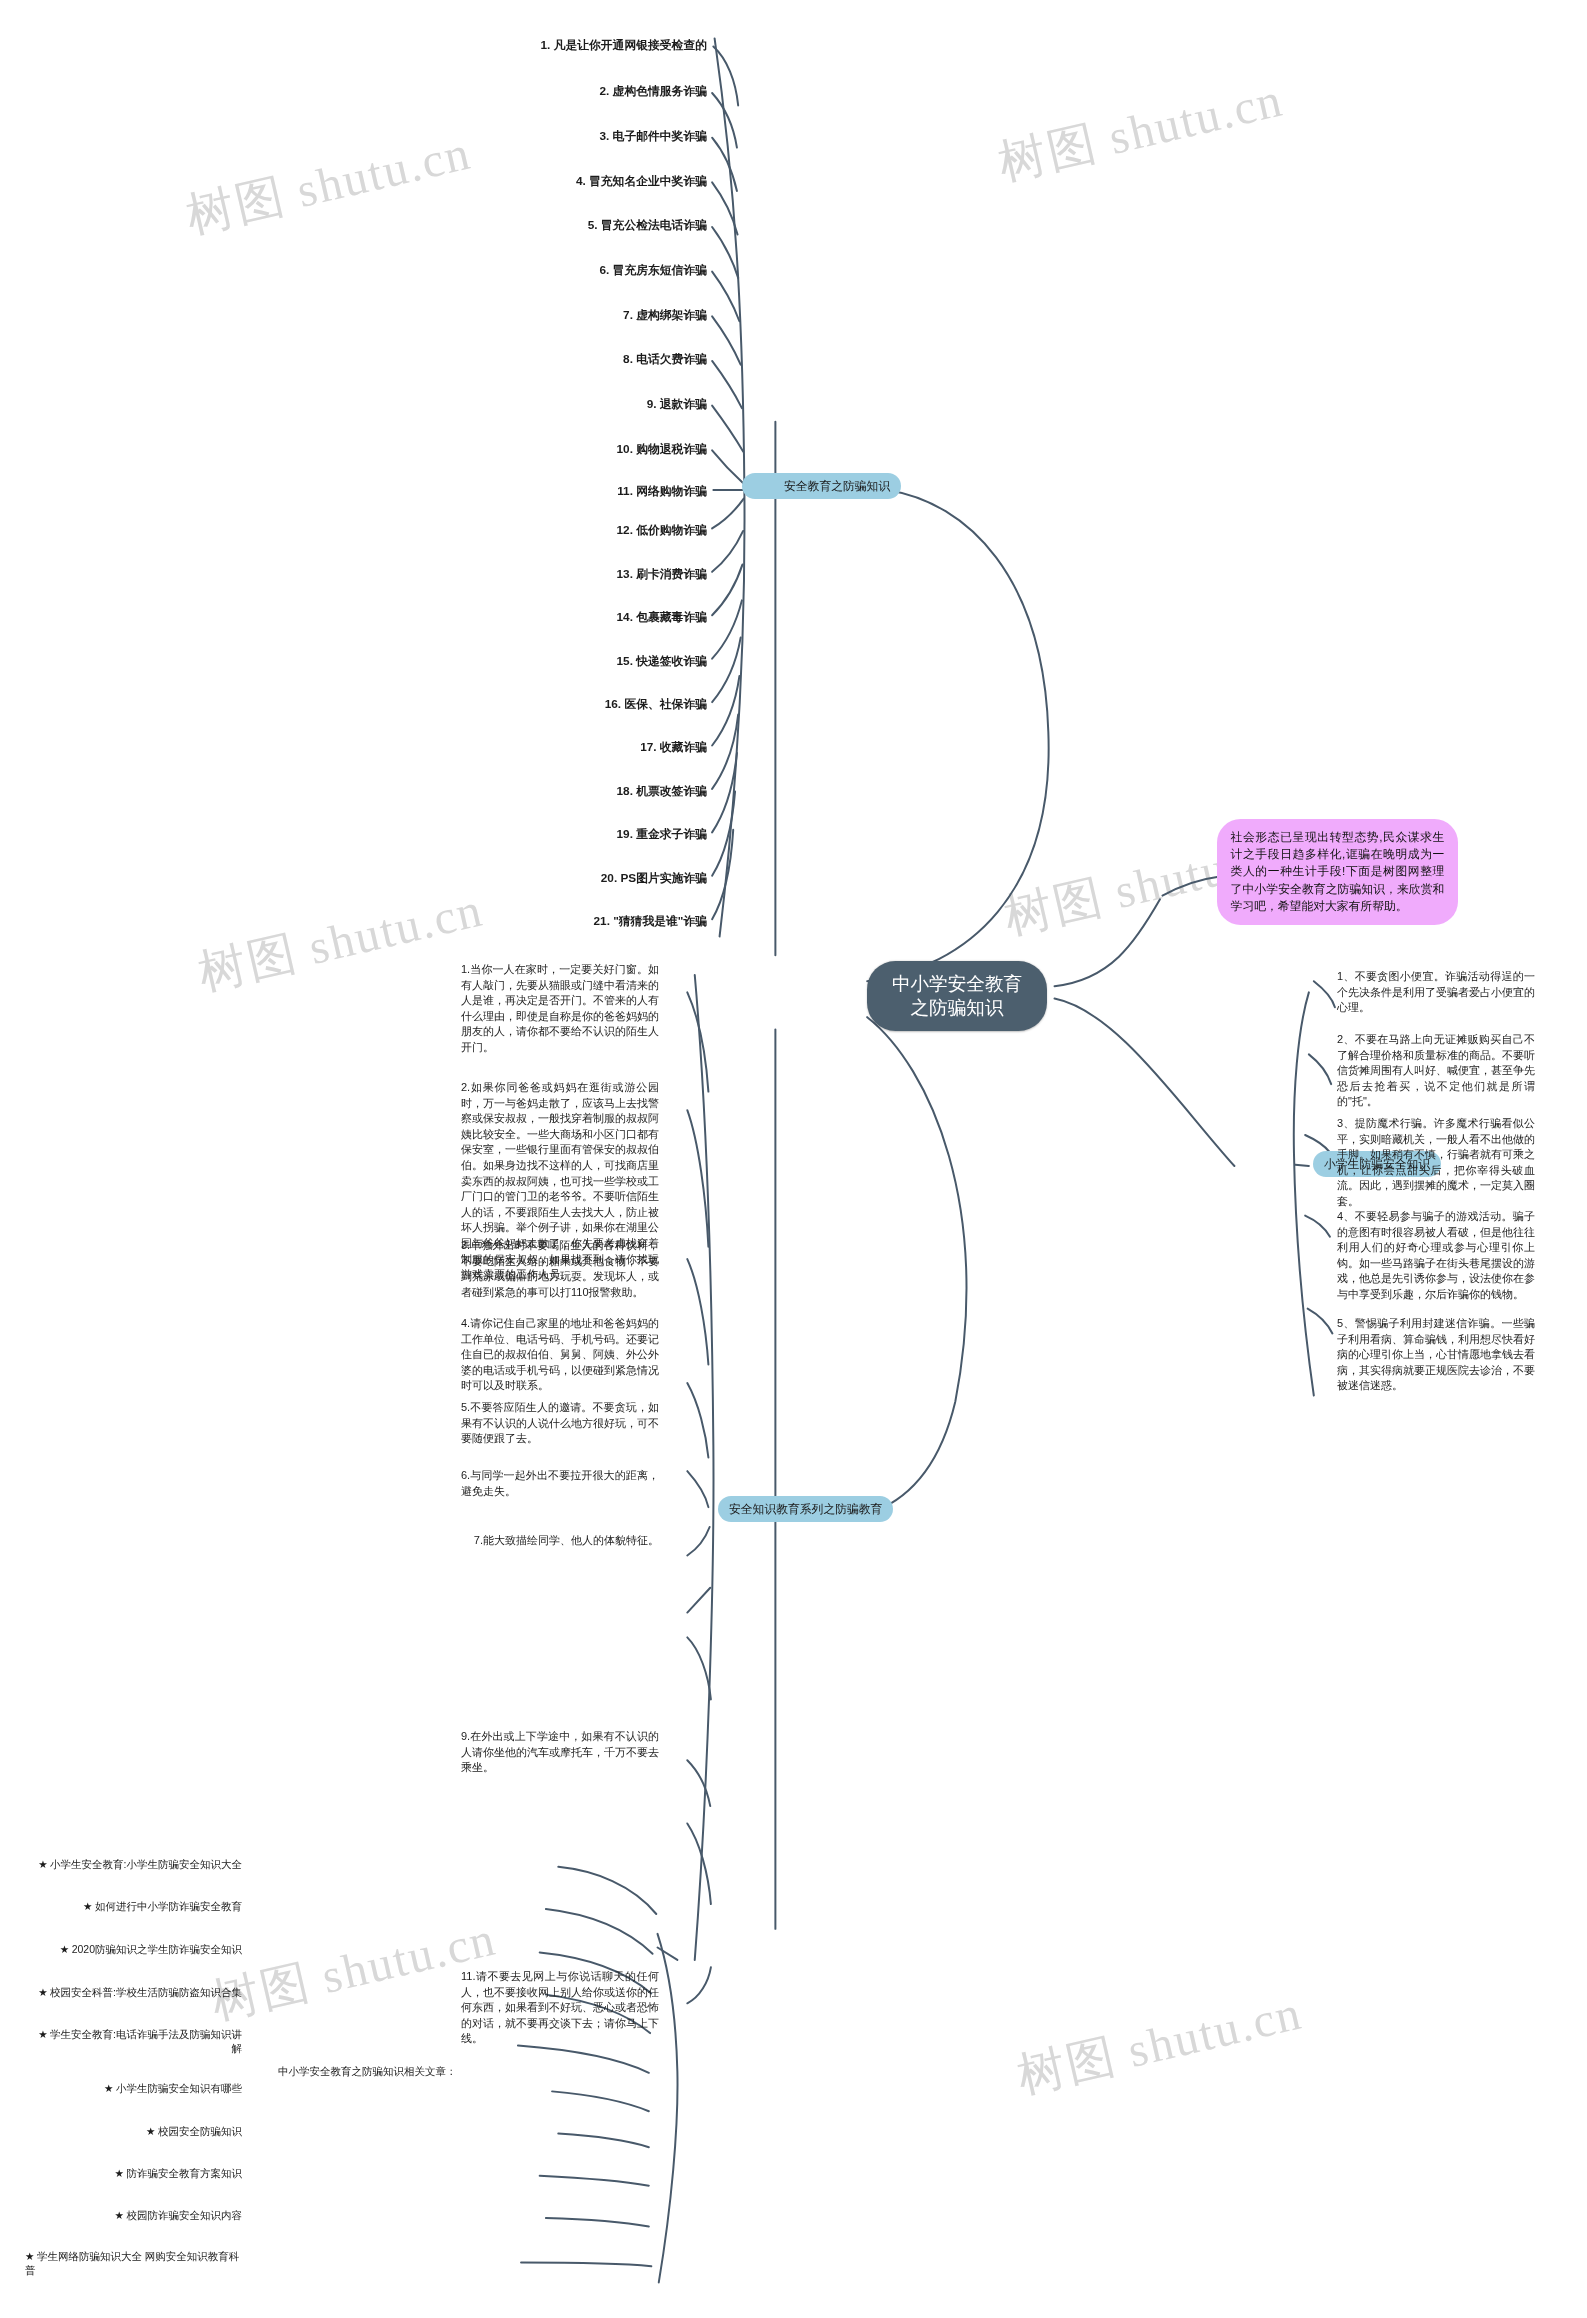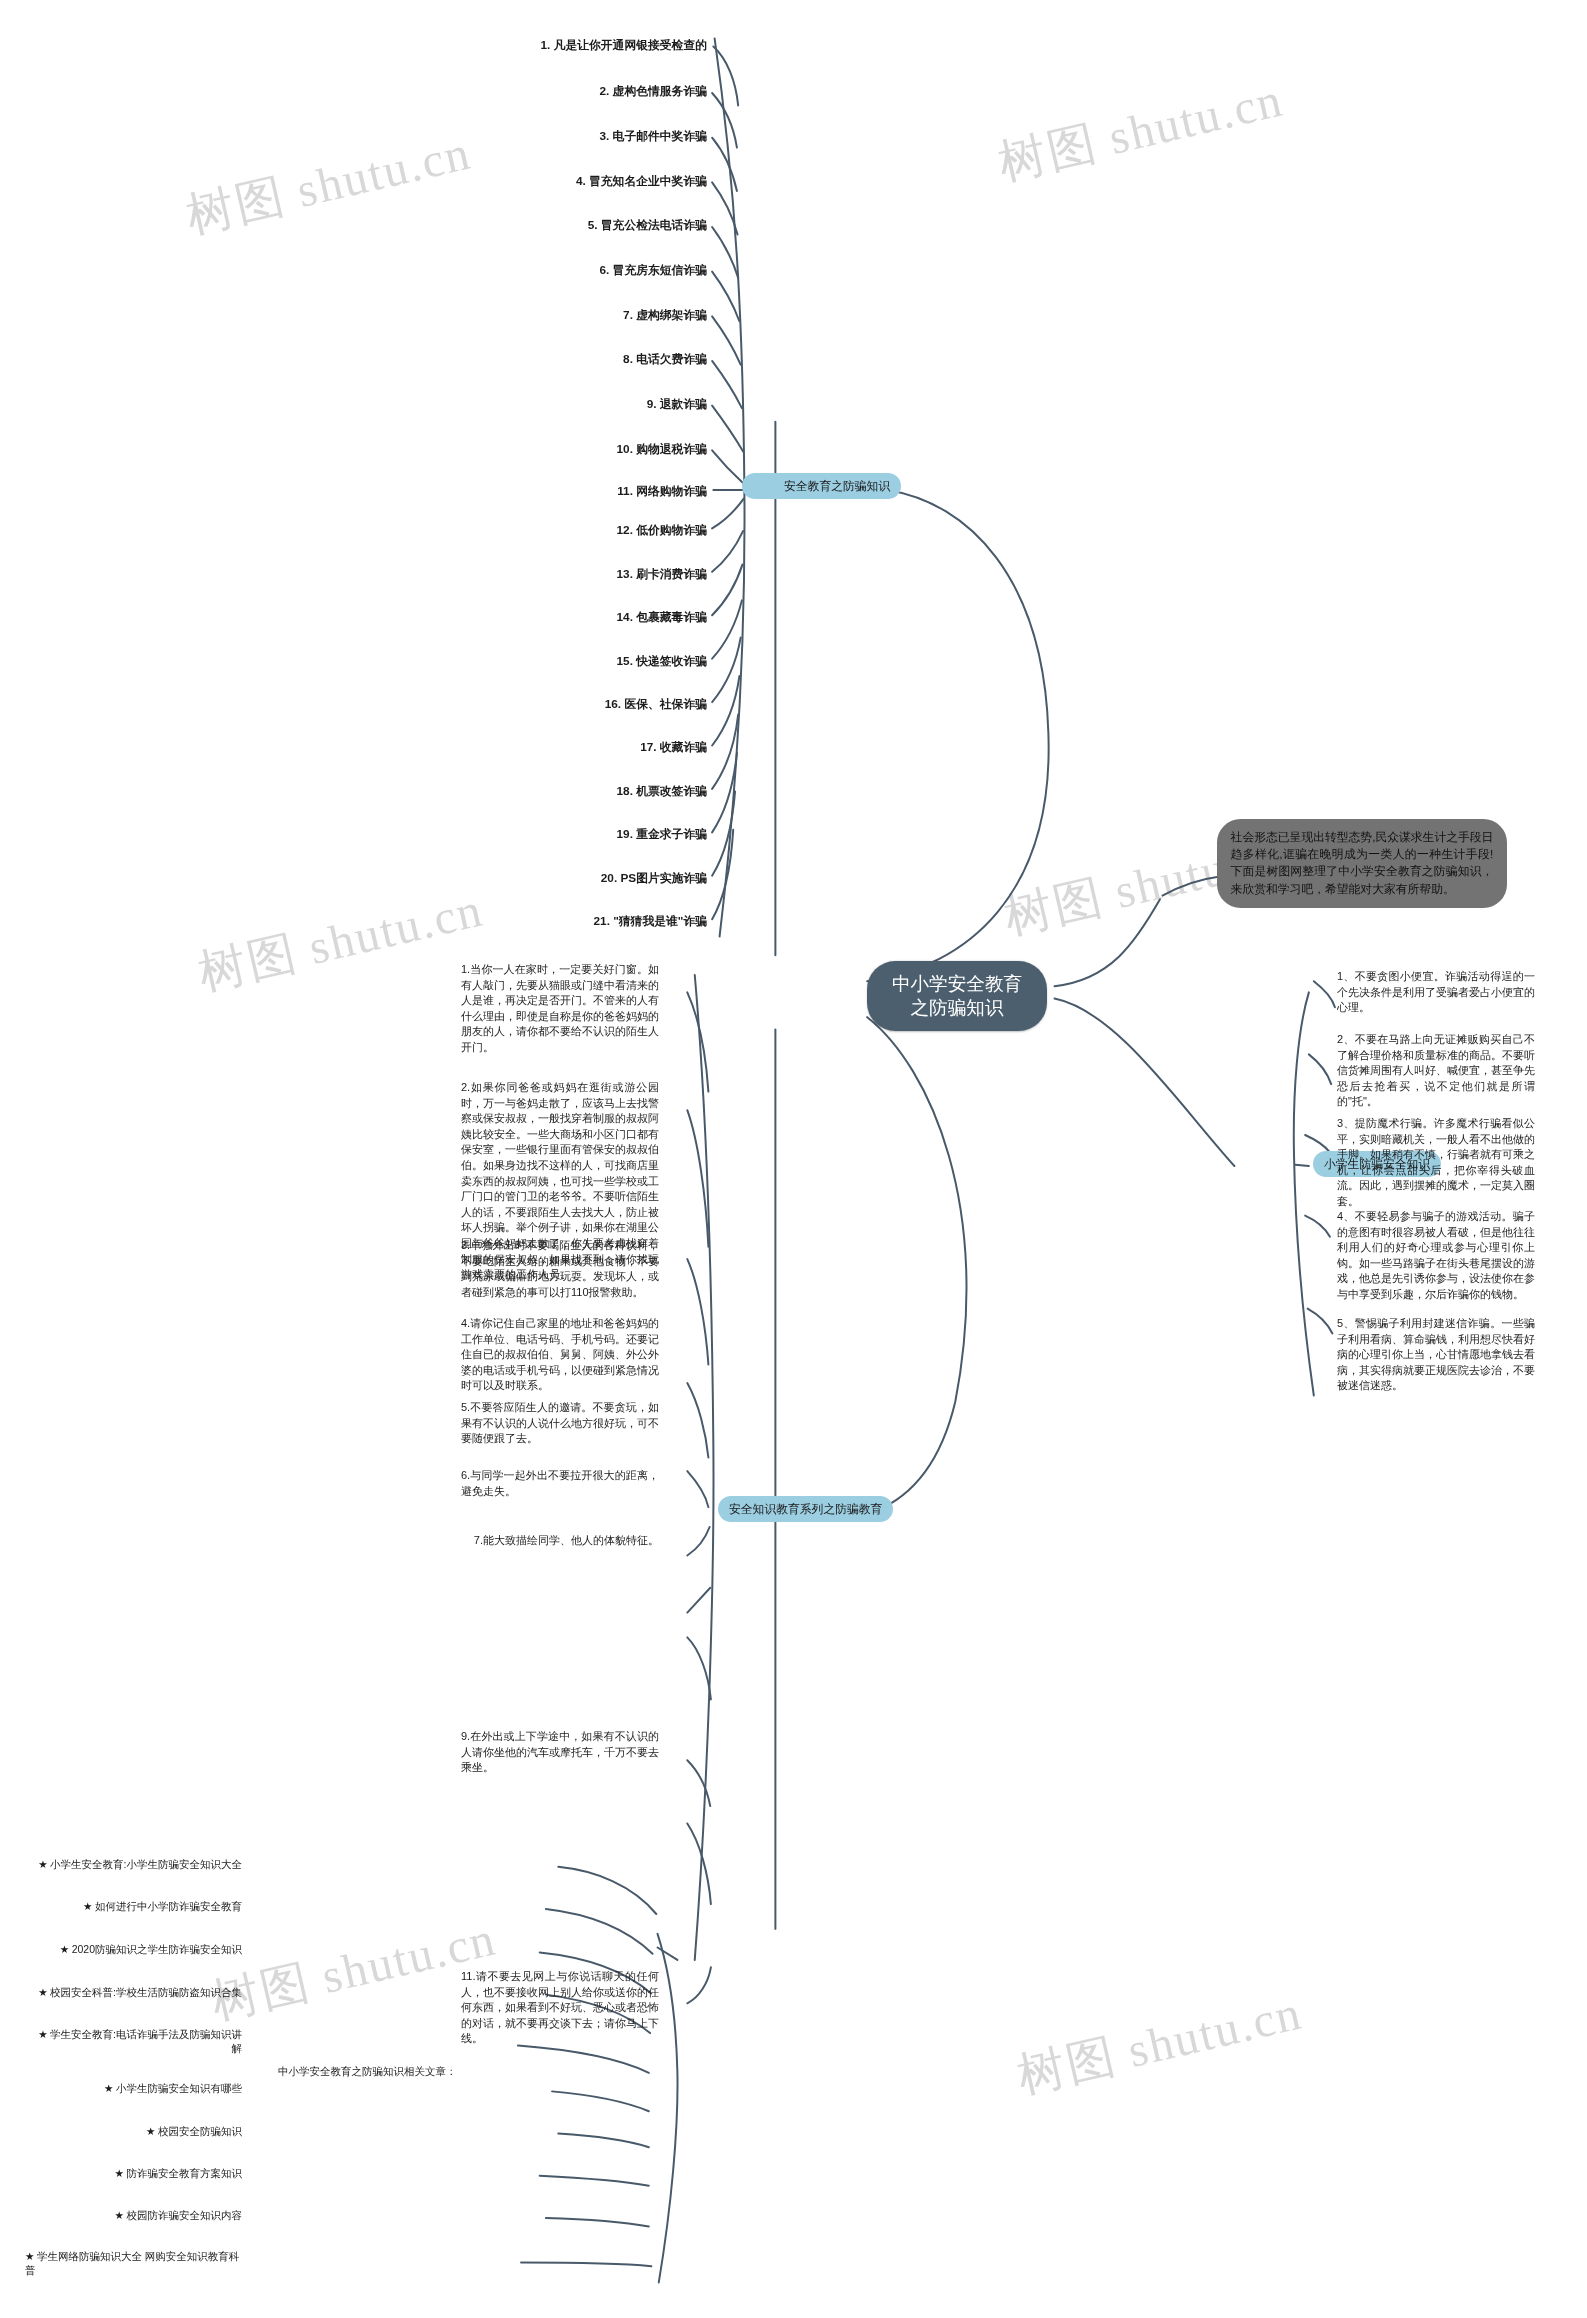--- a/index.html
+++ b/index.html
@@ -56,27 +56,27 @@
     color: #1a1a1a;
     border-radius: 16px;
     text-align: center;
     font-size: 11.8px;
     line-height: 1.25;
     padding: 5.6px 11px;
     white-space: nowrap;
   }
   
   .blue-bubble {
-    background: #737373;
+    background: #f0abfc;
     color: #111111;
     border-radius: 23.6px;
     font-size: 11.8px;
     line-height: 1.46;
     padding: 10px 13.6px;
-    width: 290px;
+    width: 241px;
     text-align: justify;
   }
   
   .leaf {
     font-size: 11.8px;
     color: #1c1c1c;
     line-height: 1.2;
     white-space: nowrap;
     text-align: right;
     font-weight: bold;

